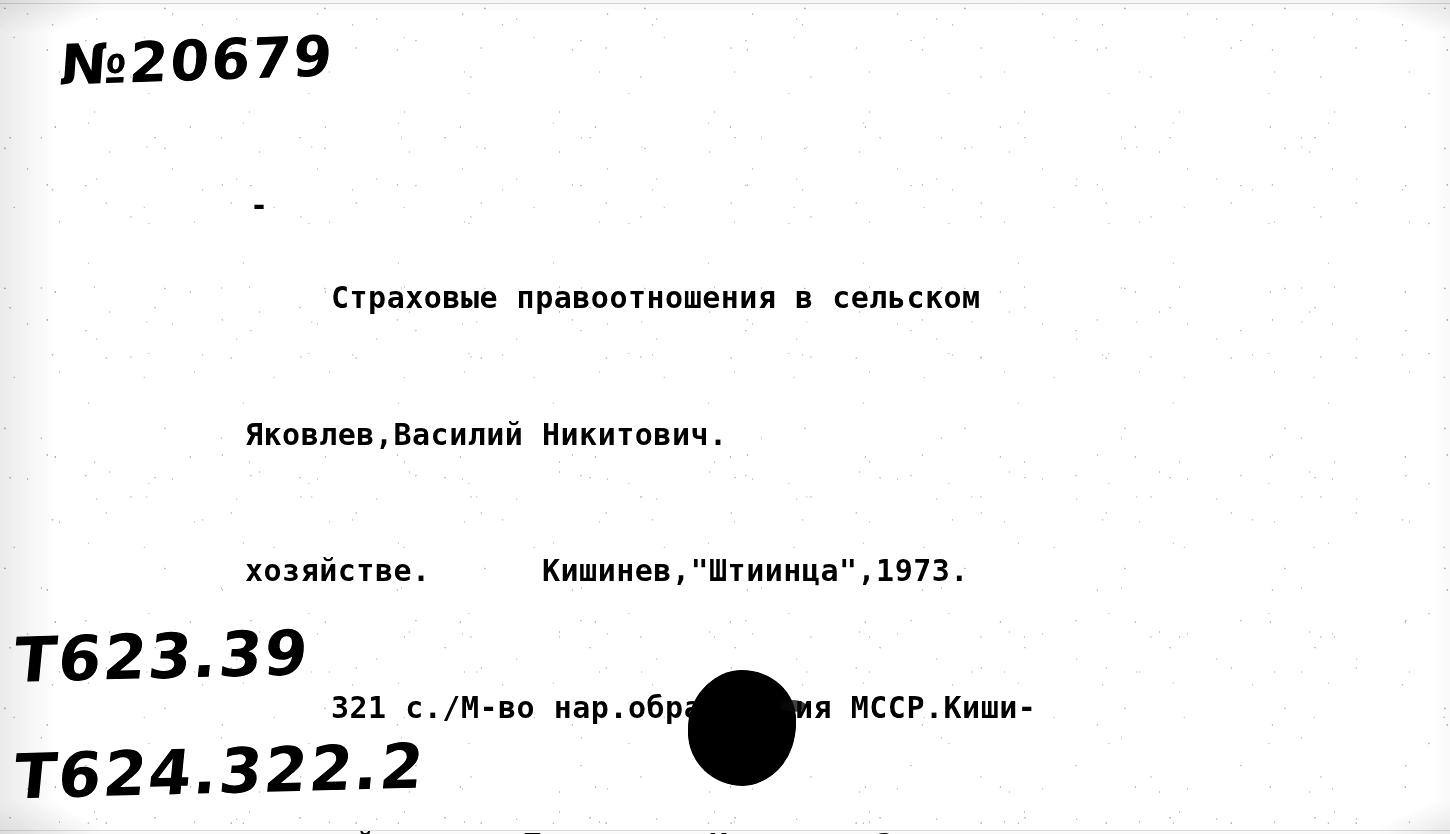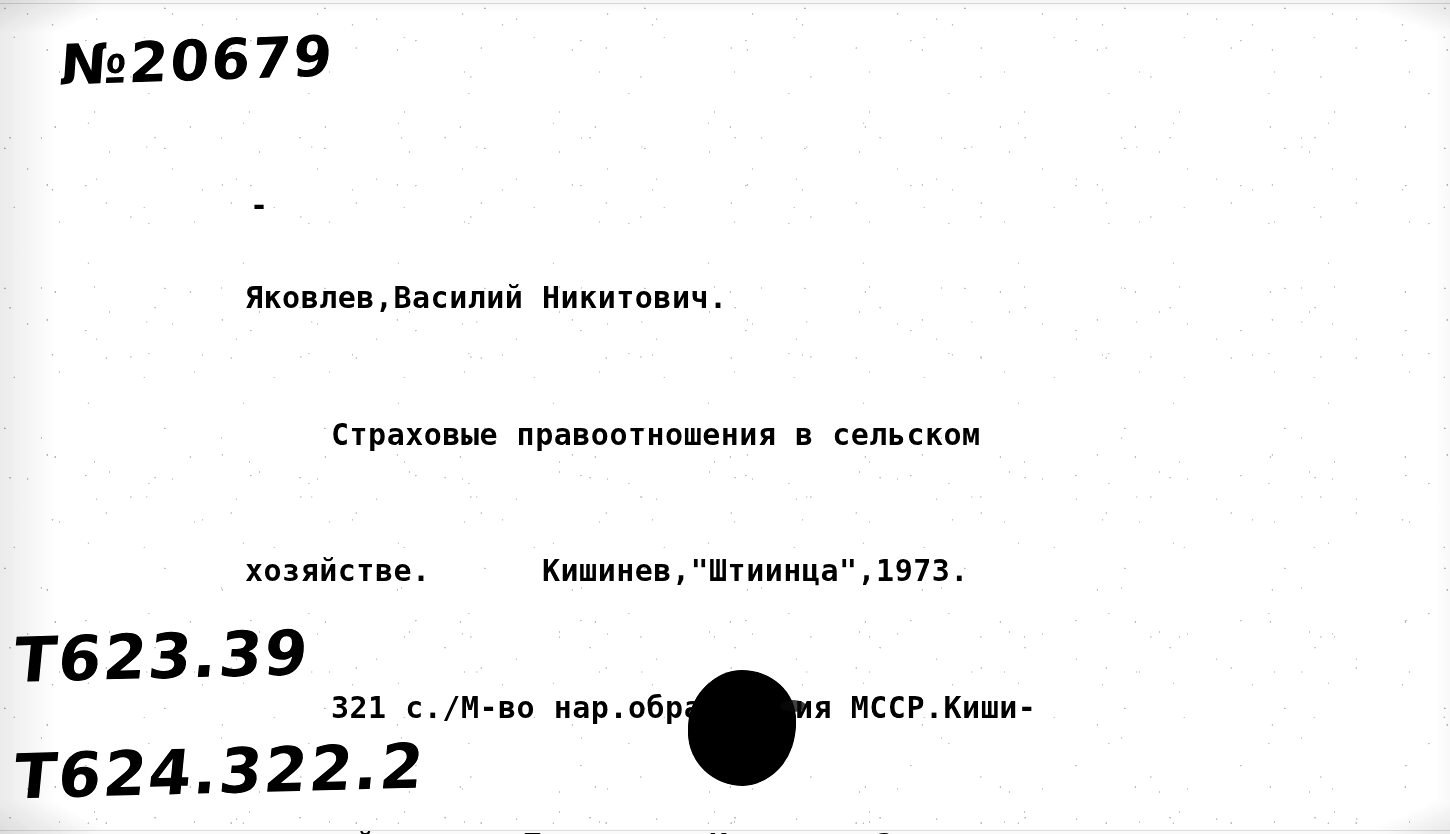--- a/index.html
+++ b/index.html
@@ -150,22 +150,22 @@
   <div id="edge-grain"></div>
 
   <div class="streak" style="left:0;top:3px;width:1450px;opacity:.5;"></div>
   <div class="streak" style="left:0;top:830px;width:1450px;opacity:.45;"></div>
   <div class="streak" style="left:300px;top:575px;width:620px;opacity:.18;"></div>
 
   <div class="hand" id="accession">№20679</div>
 
   <div id="entry">
     <span class="dash">-</span>
+    <span class="ln ind">Страховые правоотношения в сельском</span>
     <span class="ln ind" style="text-indent:0;">Яковлев,Василий Никитович.</span>
-    <span class="ln ind">Страховые правоотношения в сельском</span>
     <span class="ln">хозяйстве.      Кишинев,"Штиинца",1973.</span>
     <span class="ln ind">321 с./М-во нар.образования МССР.Киши-</span>
     <span class="ln">невский ордена Трудового Красного Знамени</span>
     
     
     
   </div>
 
   <div class="hand" id="callno-1">Т623.39</div>
   <div class="hand" id="callno-2">Т624.322.2</div>

